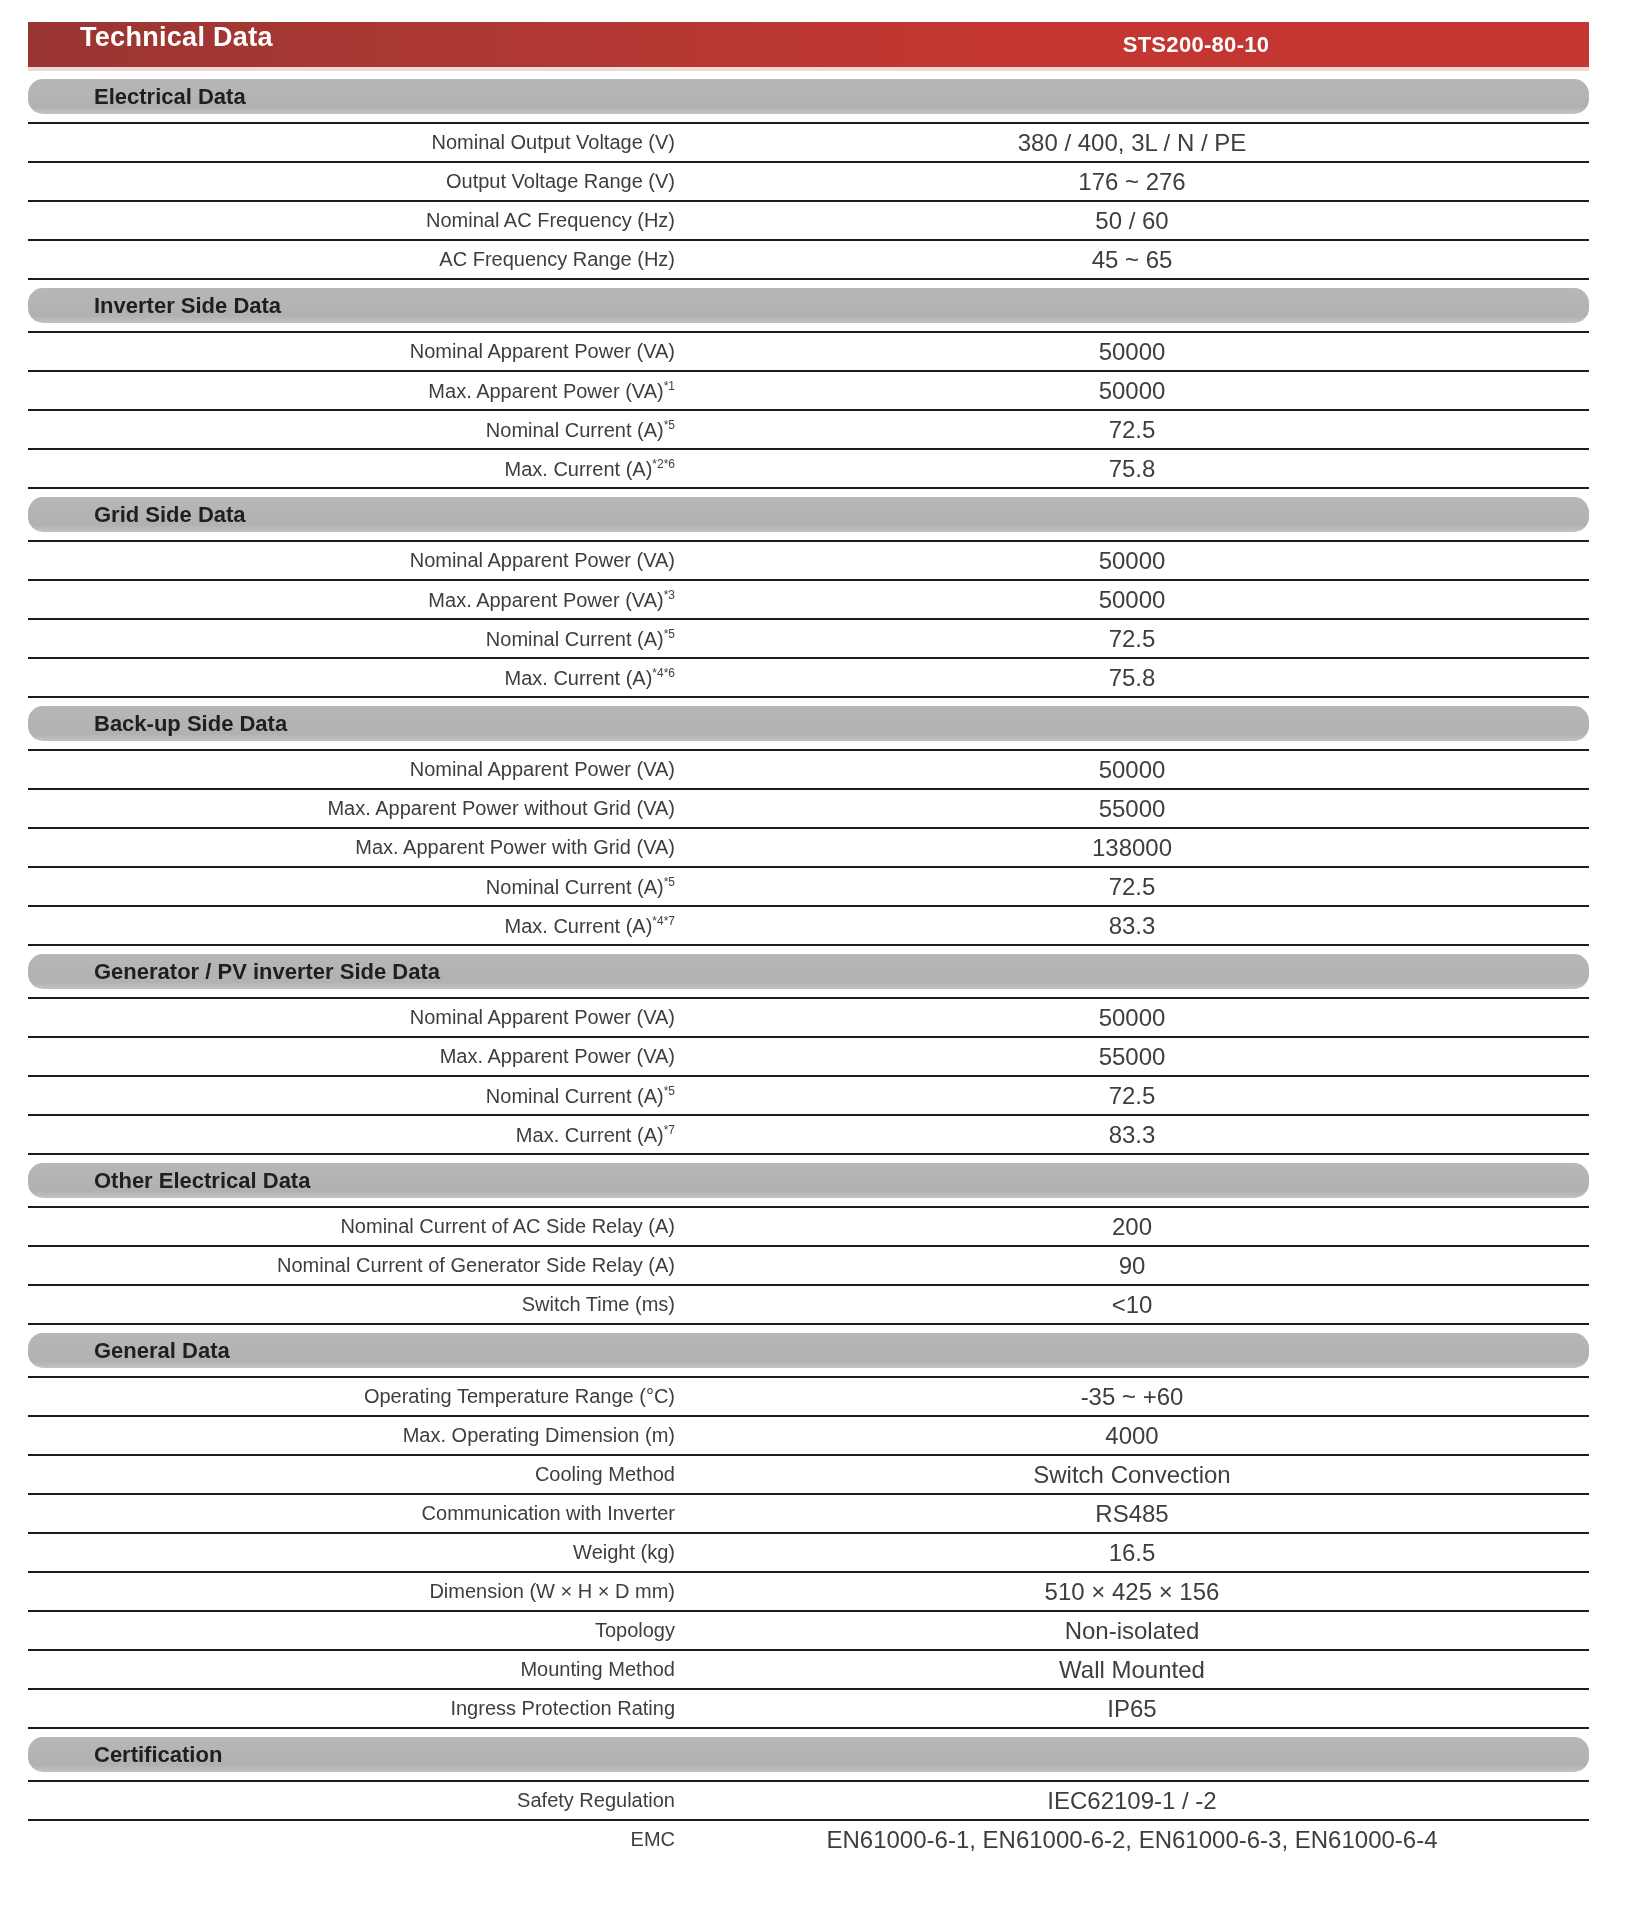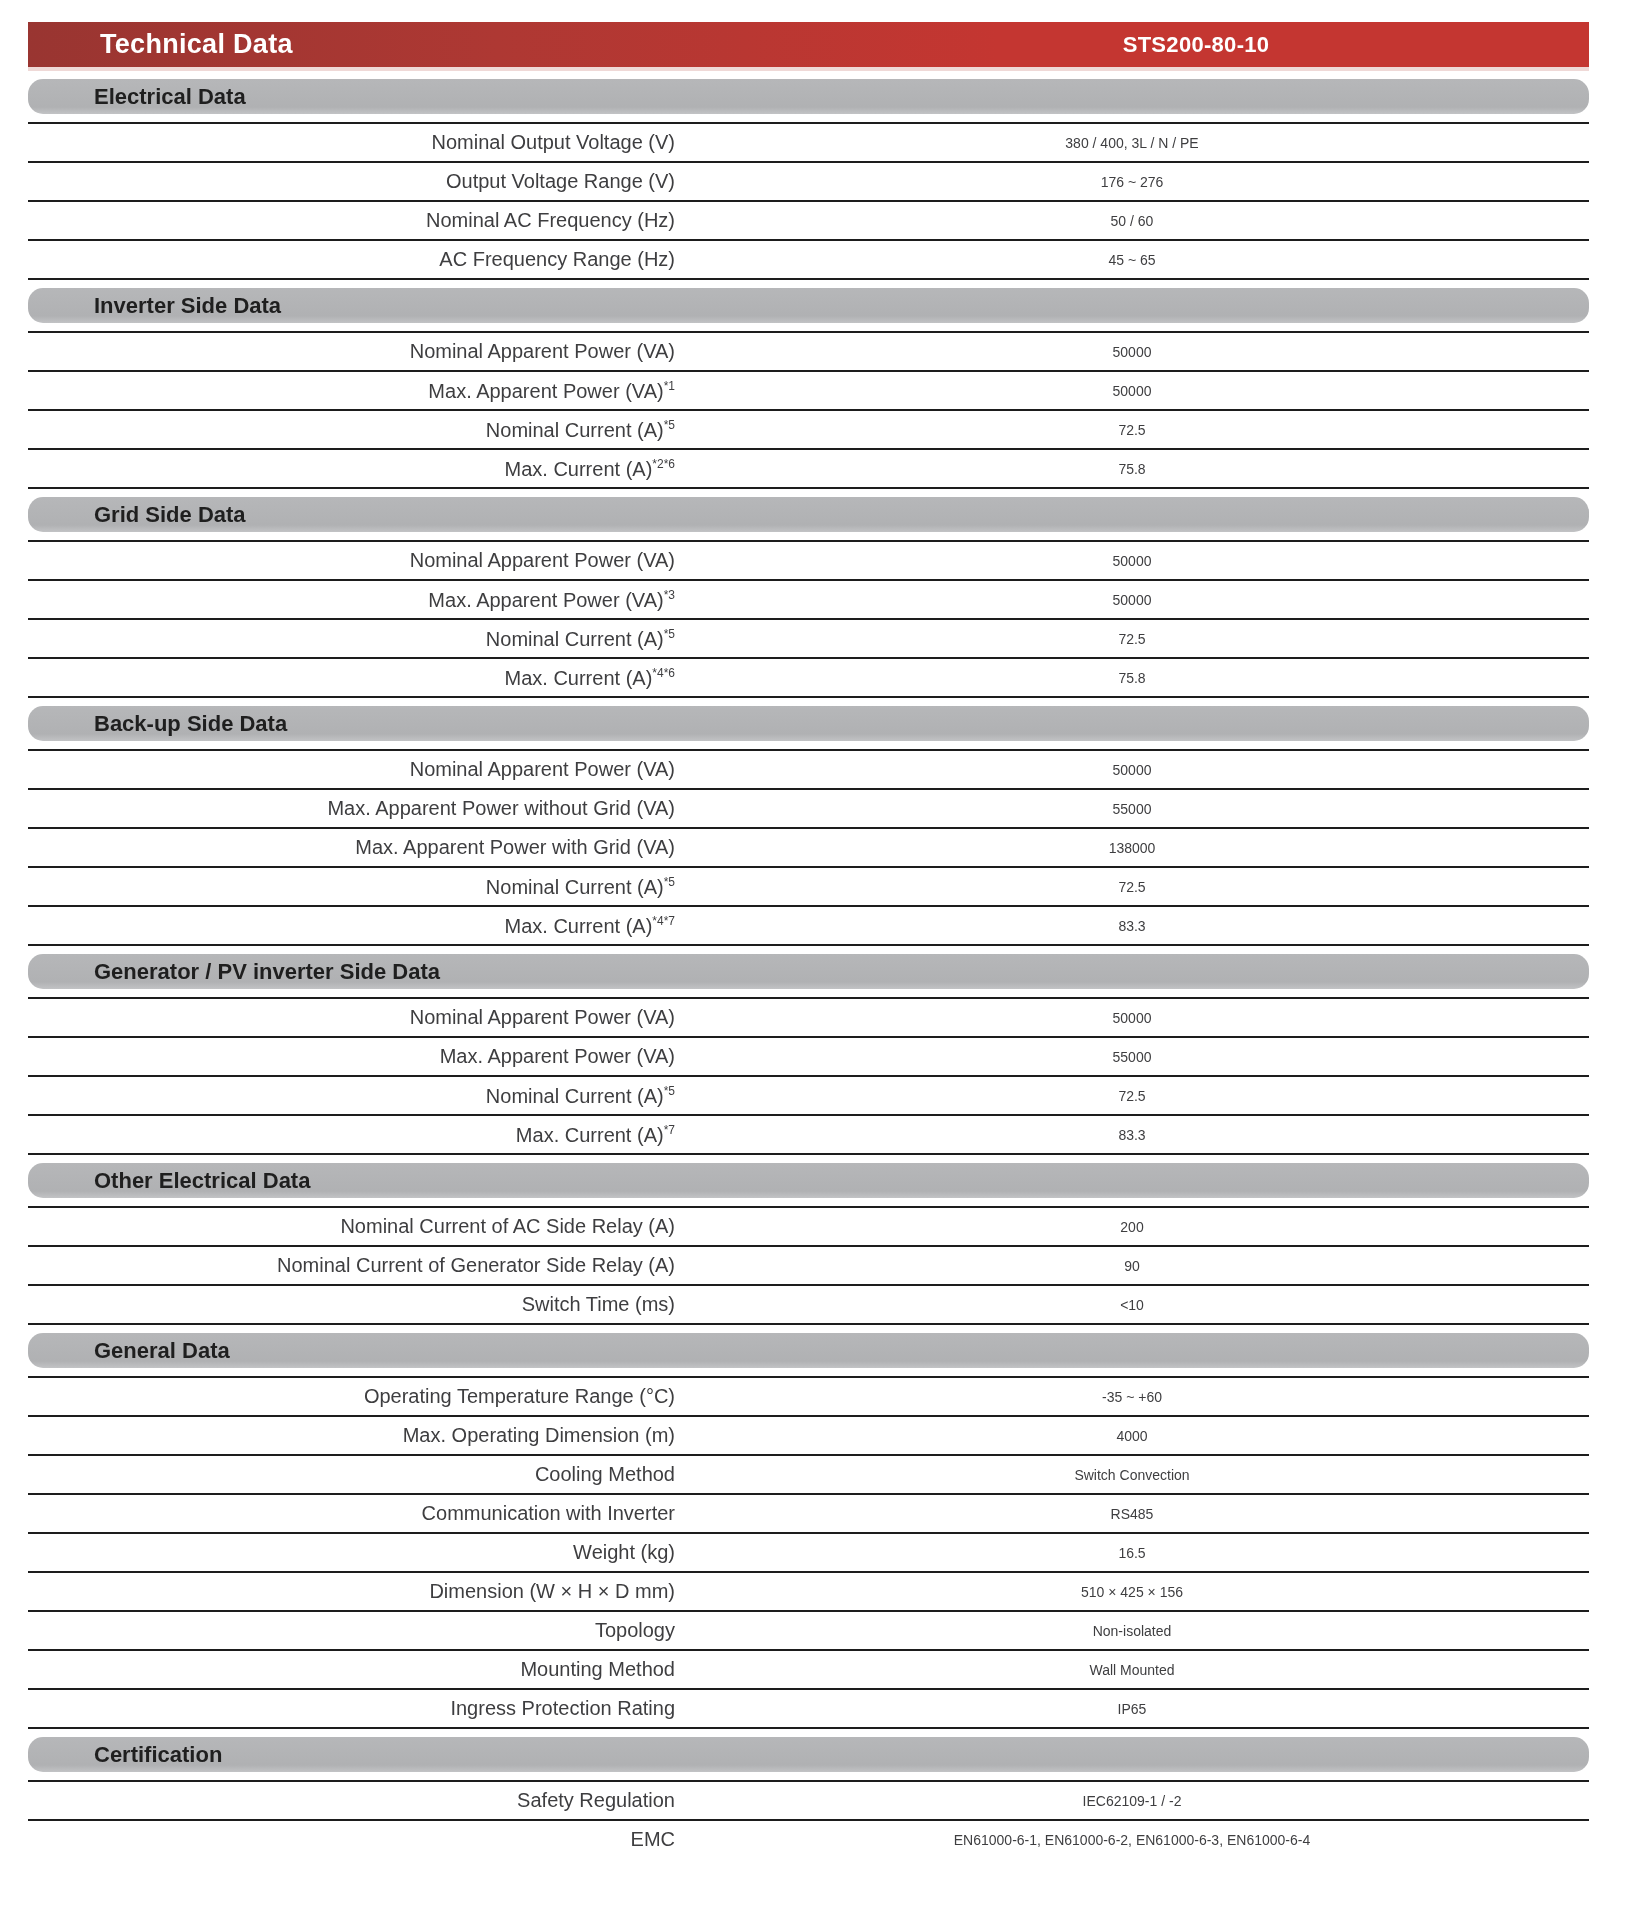--- a/index.html
+++ b/index.html
@@ -22,22 +22,20 @@
   .title-bar {
     position: relative;
     height: 45px;
     background: linear-gradient(90deg,
       var(--red-dark, #993531) 0%,
       #ae3833 30%,
       var(--red-bright, #c43631) 62%,
       var(--red-bright, #c43631) 100%);
     border-bottom: 4px solid var(--red-pale, #efd9d7);
     display: flex;
-    align-items: center;
-    padding-left: 20px;
   }
   .title-bar .title {
     margin-left: 52px;
     color: #ffffff;
     font-size: 27px;
     font-weight: bold;
     letter-spacing: 0.3px;
   }
   .title-bar .model {
     position: absolute;
@@ -86,21 +84,21 @@
     color: var(--text, #3e3e40);
     white-space: nowrap;
     text-align: right;
   }
   .row .label sup {
     font-size: 12px;
     color: var(--text, #3e3e40);
   }
   .row .value {
     text-align: center;
-    font-size: 14px;
+    font-size: 24px;
     color: var(--text, #3e3e40);
     white-space: nowrap;
   }
 </style>
 </head>
 <body>
 
 <div class="page">
   <div class="title-bar">
     <span class="title">Technical Data</span>

